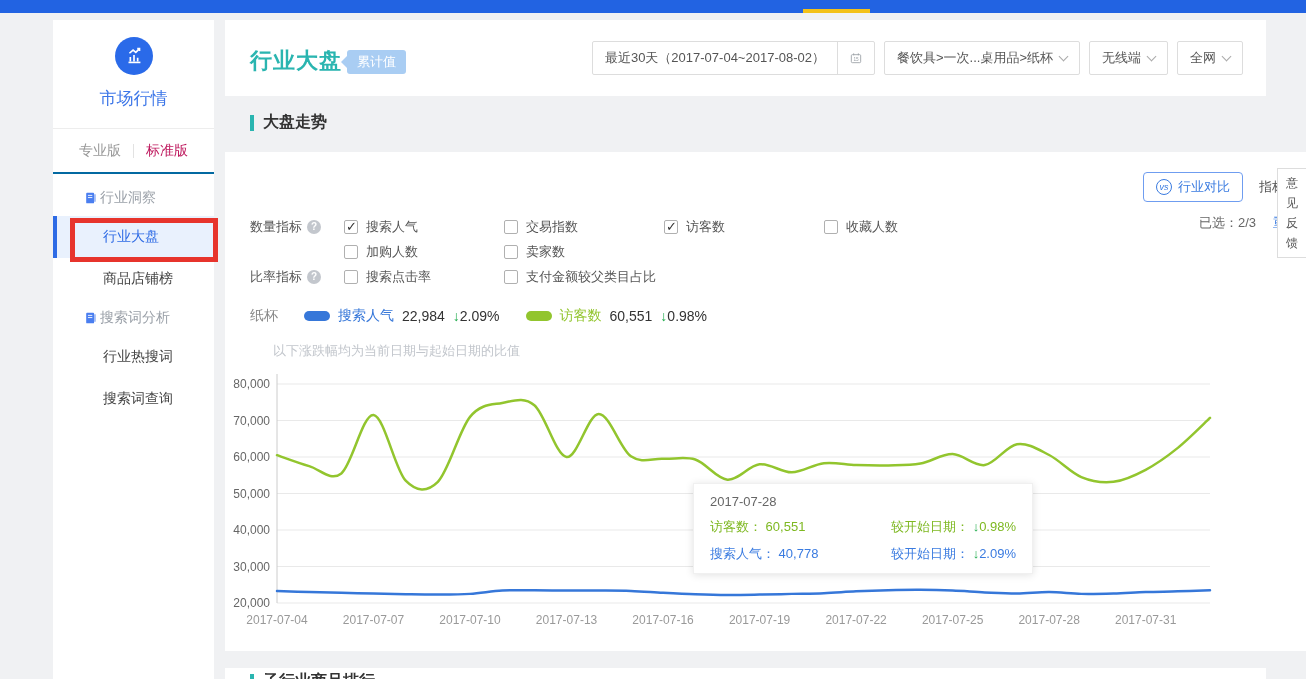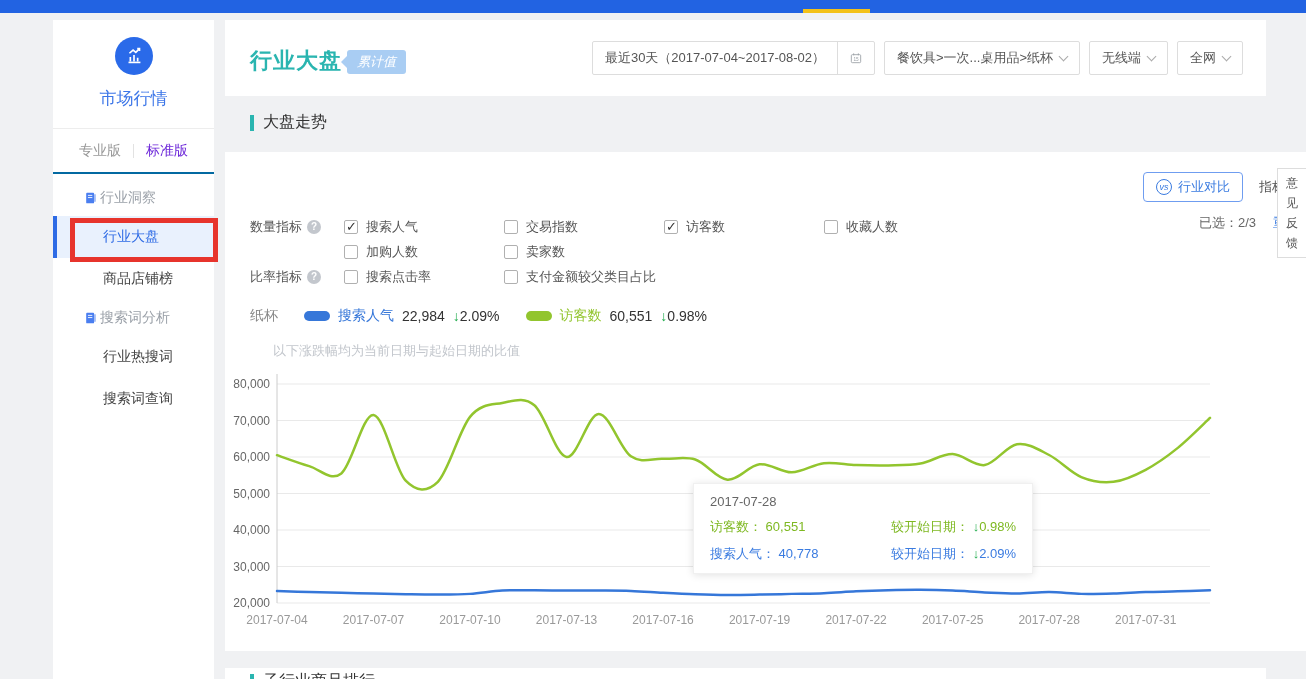--- a/index.html
+++ b/index.html
@@ -12,40 +12,40 @@
   
   .topbar { position:absolute; left:0; top:0; width:1306px; height:13px; background:#2263e2; }
   .topbar-indicator { position:absolute; left:803px; bottom:0; width:67px; height:4px; background:#f3c118; }
   
   .sidebar { position:absolute; left:53px; top:20px; width:161px; height:659px; background:#fff; }
   .side-head { text-align:center; padding-top:17px; }
   .side-logo { width:38px; height:38px; border-radius:50%; background:#2a6ae9; display:inline-flex; align-items:center; justify-content:center; }
   .side-title { margin-top:12px; padding-bottom:18px; color:#3c76e8; font-size:17px; border-bottom:1px solid #ededed; }
   .side-tabs { display:flex; align-items:center; justify-content:center; height:45px; border-bottom:2px solid #0369a1; font-size:14px; }
   .side-tab { color:#999; cursor:pointer; padding:0 12px; }
-  .side-tab.active { color:#6d28d9; }
+  .side-tab.active { color:#be185d; }
   .side-tab-sep { width:1px; height:14px; background:#e2e2e2; }
   .menu { padding-top:6px; }
   .menu-group { display:flex; align-items:center; gap:2px; height:36px; padding-left:31px; color:#9aa0a8; font-size:14px; }
   .menu-item { position:relative; display:flex; align-items:center; height:42px; padding-left:50px; color:#444; font-size:14px; cursor:pointer; }
   .menu-item.active { background:#e9f1fd; color:#2e6be5; }
   .menu-item.active::before { content:""; position:absolute; left:0; top:0; width:4px; height:100%; background:#2e6be5; }
   
   .header-card { position:absolute; left:225px; top:20px; width:1041px; height:76px; background:#fff; }
   .page-title { position:absolute; left:25px; top:26px; font-size:22px; font-weight:bold; color:#2ab5b0; letter-spacing:1px; }
-  .badge { position:absolute; left:122px; top:30px; background:#a9cdf3; color:#fff; font-size:13px; padding:3px 10px; border-radius:3px;font-style:italic; }
+  .badge { position:absolute; left:122px; top:30px; background:#a9cdf3; color:#fff; font-size:13px; padding:3px 10px; border-radius:3px; }
   .badge::before { content:""; position:absolute; left:-6px; top:6px; border-top:6px solid transparent; border-bottom:6px solid transparent; border-right:6px solid #a9cdf3; }
   .toolbar { position:absolute; right:23px; top:21px; display:flex; gap:9px; align-items:center; }
   .tb-btn { display:flex; align-items:center; height:34px; border:1px solid #ddd; border-radius:2px; background:#fff; color:#555; font-size:13px; cursor:pointer; }
   .tb-seg { padding:0 12px; display:flex; align-items:center; height:100%; }
   .tb-seg.cal { border-left:1px solid #ddd; width:37px; justify-content:center; }
   .caret { display:inline-block; width:7px; height:7px; border-right:1px solid #aaa; border-bottom:1px solid #aaa; transform:rotate(45deg); margin-left:7px; margin-top:-3px; }
   .caret.up { transform:rotate(-135deg); margin-top:4px; }
   
-  .section-title { position:absolute; display:flex; align-items:center; gap:9px; font-size:16px; font-weight:normal; color:#333; }
+  .section-title { position:absolute; display:flex; align-items:center; gap:9px; font-size:16px; font-weight:bold; color:#333; }
   .section-title .bar { width:4px; height:16px; background:#2ab5b0; }
   #section-trend { left:250px; top:112px; }
   
   .chart-card { position:absolute; left:225px; top:152px; width:1130px; height:499px; background:#fff; }
   .card-actions { position:absolute; top:20px; right:30px; display:flex; align-items:center; gap:16px; }
   .vs-btn { display:flex; align-items:center; gap:6px; border:1px solid #6f9df0; color:#3a7be0; border-radius:4px; padding:5px 12px; font-size:13px; background:#fff; cursor:pointer; }
   .vs-circle { width:16px; height:16px; border:1px solid #3a7be0; border-radius:50%; font-size:9px; display:flex; align-items:center; justify-content:center; font-style:italic; }
   .metric-pick { display:flex; align-items:center; color:#555; font-size:13px; cursor:pointer; }
   .metrics { position:absolute; left:25px; top:62px; }
   .m-row { display:flex; align-items:center; height:25px; }

